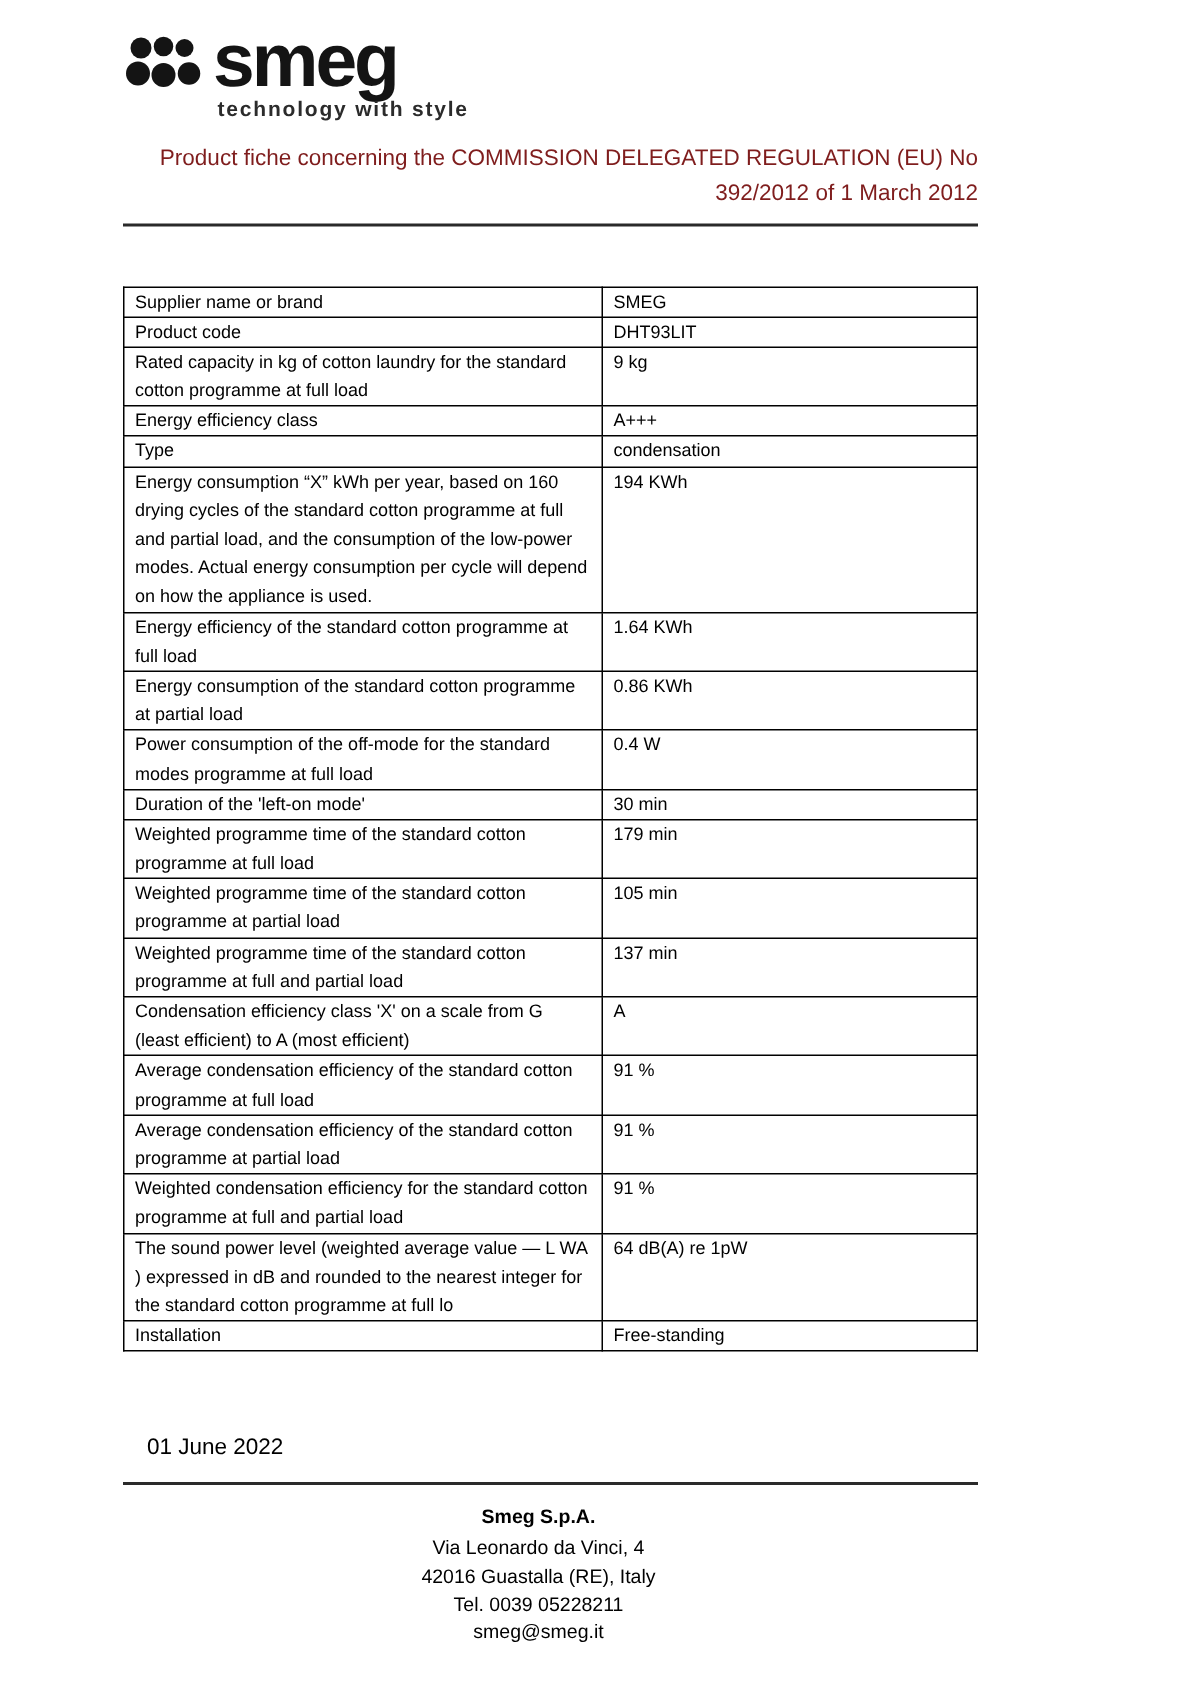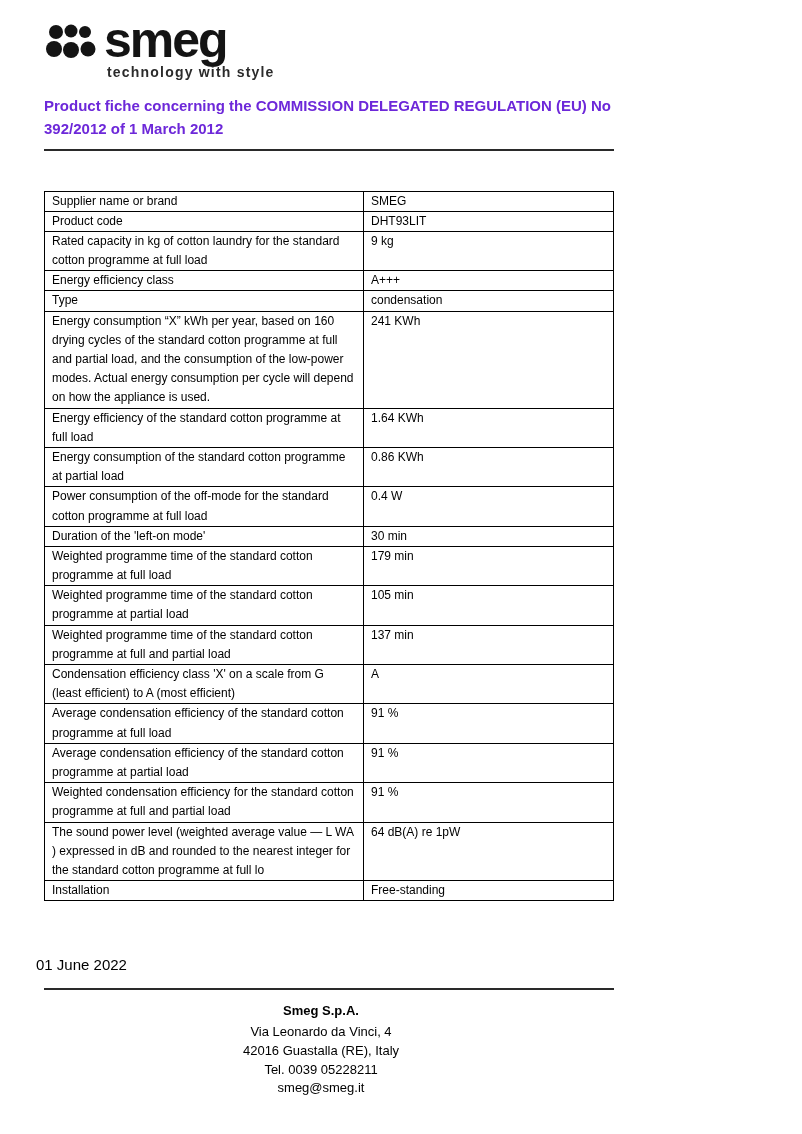--- a/index.html
+++ b/index.html
@@ -7,20 +7,21 @@
   body {
     width: 802px; height: 1134px;
     font-family: "Liberation Sans", sans-serif;
     color: #111;
     overflow: hidden;
   }
   .page {
     width: 658px; height: 1134px;
     padding: 18px 44px 0 44px;
     position: relative;
+    margin-left: 38px;
   }
 
   
   .logo-block { margin-bottom: 14px; }
   .logo-row { display: flex; align-items: flex-start; }
   .dots { display: block; margin-top: 4px; }
   .wordmark {
     font-size: 50px;
     font-weight: 700;
     letter-spacing: -2px;
@@ -33,24 +34,25 @@
     font-weight: 700;
     letter-spacing: 1.2px;
     color: #2b2b2b;
     margin-left: 63px;
     margin-top: 1px;
   }
 
   
   .title {
     font-size: 15px;
-    font-weight: 700;
+    font-weight: 400;
     line-height: 1.55;
     margin-top: 14px;
-    color: #6d28d9;
+    color: #7f1d1d;
+    text-align: right;
   }
   .rule {
     border: none;
     border-top: 2px solid #2a2a2a;
     margin-top: 8px;
   }
 
   
   table.fiche {
     width: 100%;
@@ -63,21 +65,21 @@
     line-height: 1.6;
     padding: 0 7px;
     vertical-align: top;
     color: #000;
   }
   td.value-cell { width: 250px; }
 
   
   .doc-date {
     position: absolute;
-    left: 36px;
+    left: 60px;
     top: 956px;
     font-size: 15px;
     color: #000;
   }
 
   
   .footer-rule {
     position: absolute;
     left: 44px; right: 44px;
     top: 988px;
@@ -139,35 +141,35 @@
     <td class="value-cell">A+++</td>
   </tr>
 
   <tr>
     <td class="label-cell">Type</td>
     <td class="value-cell">condensation</td>
   </tr>
 
   <tr>
     <td class="label-cell">Energy consumption “X” kWh per year, based on 160 drying cycles of the standard cotton programme at full and partial load, and the consumption of the low-power modes. Actual energy consumption per cycle will depend on how the appliance is used.</td>
-    <td class="value-cell">241 KWh</td>
+    <td class="value-cell">194 KWh</td>
   </tr>
 
   <tr>
     <td class="label-cell">Energy efficiency of the standard cotton programme at full load</td>
     <td class="value-cell">1.64 KWh</td>
   </tr>
 
   <tr>
     <td class="label-cell">Energy consumption of the standard cotton programme at partial load</td>
     <td class="value-cell">0.86 KWh</td>
   </tr>
 
   <tr>
-    <td class="label-cell">Power consumption of the off-mode for the standard cotton programme at full load</td>
+    <td class="label-cell">Power consumption of the off-mode for the standard modes programme at full load</td>
     <td class="value-cell">0.4 W</td>
   </tr>
 
 
   <tr>
     <td class="label-cell">Duration of the 'left-on mode'</td>
     <td class="value-cell">30 min</td>
   </tr>
 
   <tr>

